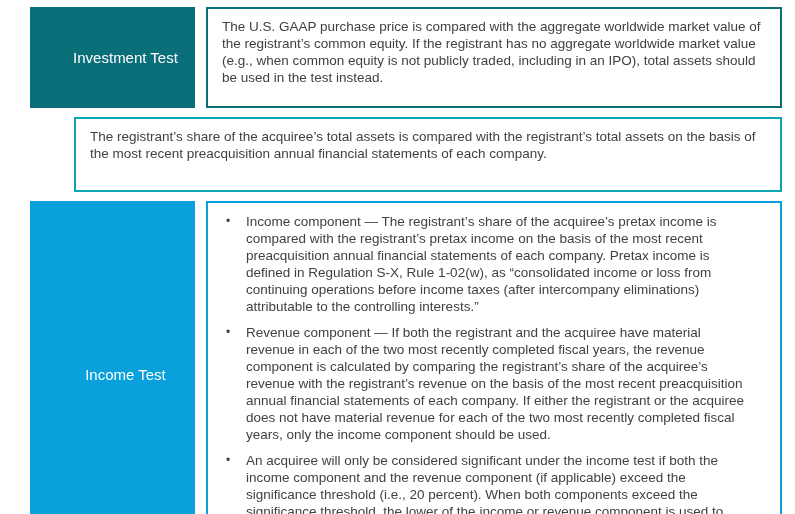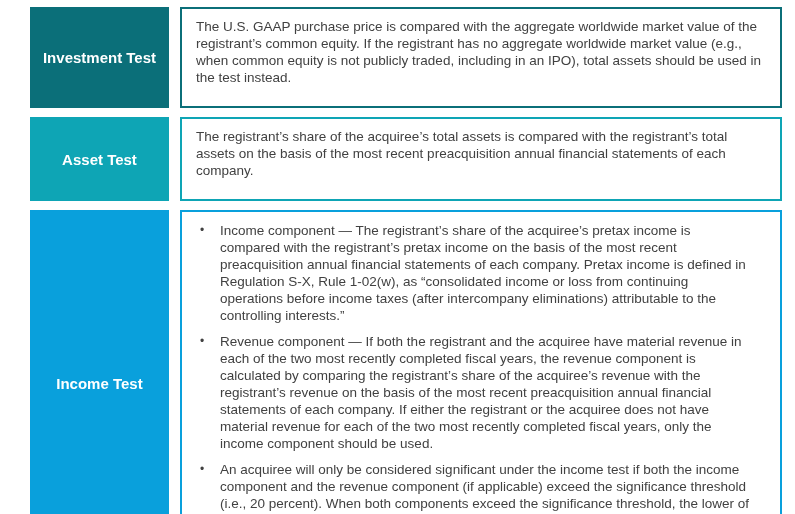--- a/index.html
+++ b/index.html
@@ -22,41 +22,42 @@
     gap: 11px;
     margin-bottom: 9px;
   }
   .tlabel {
     flex: 0 0 139px;
     width: 139px;
     display: flex;
     align-items: center;
     justify-content: center;
     color: #ffffff;
-    font-weight: bold;
+    font-weight: normal;
     font-size: 15px;
     text-align: right;
+    padding-left: 26px;
   }
   .tbody {
     flex: 1 1 auto;
     background: #ffffff;
     border: 2px solid #000;
     box-sizing: border-box;
     color: var(--text);
     font-size: 13.5px;
     line-height: 17px;
   }
   .trow1 { min-height: 87px; }
   .trow2 { min-height: 75px; }
   .trow3 { min-height: 315px; margin-bottom: 0; }
   .tlabel1 { background: var(--row1); }
   .tlabel2 { background: var(--row2); }
   .tlabel3 { background: var(--row3); }
   .tbody1 { border-color: var(--row1); }
-  .tbody2 { border-color: var(--row2); }
+  .tbody2 { border-color: var(--row2); margin-left: 44px; }
   .tbody3 { border-color: var(--row3); }
   .tbody p {
     margin: 0;
     padding: 9px 12px 20px 14px;
   }
   .tbody ul {
     list-style: none;
     margin: 0;
     padding: 10px 28px 9px 14px;
   }
@@ -80,21 +81,20 @@
 <div class="page">
 
   <section class="trow trow1">
     <div class="tlabel tlabel1">Investment Test</div>
     <div class="tbody tbody1">
       <p>The U.S. GAAP purchase price is compared with the aggregate worldwide market value of the registrant’s common equity. If the registrant has no aggregate worldwide market value (e.g., when common equity is not publicly traded, including in an IPO), total assets should be used in the test instead.</p>
     </div>
   </section>
 
   <section class="trow trow2">
-    <div class="tlabel tlabel2">Asset Test</div>
     <div class="tbody tbody2">
       <p>The registrant’s share of the acquiree’s total assets is compared with the registrant’s total assets on the basis of the most recent preacquisition annual financial statements of each company.</p>
     </div>
   </section>
 
   <section class="trow trow3">
     <div class="tlabel tlabel3">Income Test</div>
     <div class="tbody tbody3">
       <ul>
         <li>

